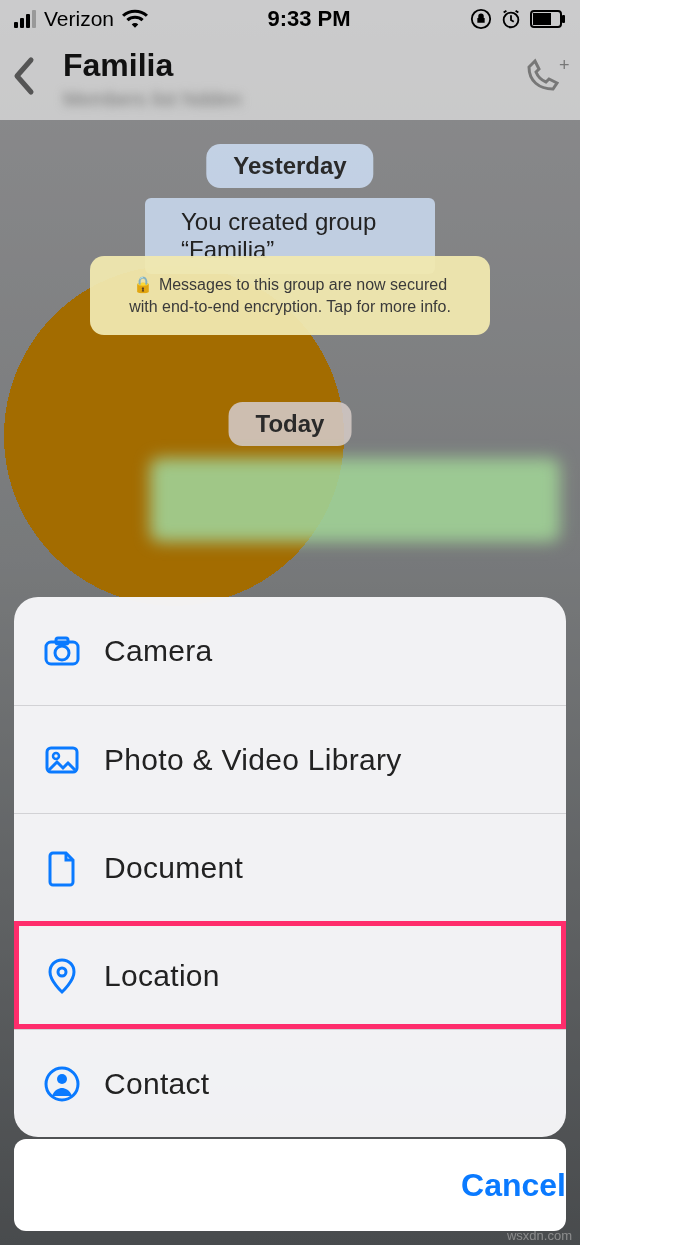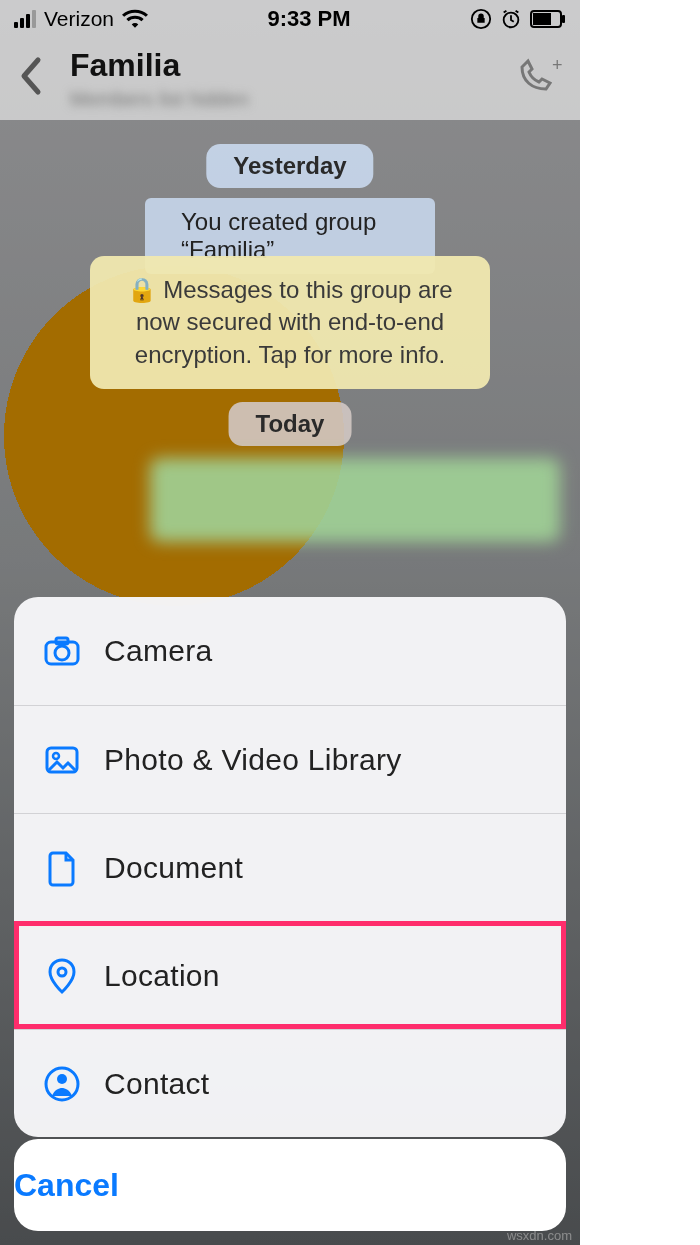--- a/index.html
+++ b/index.html
@@ -13,46 +13,46 @@
   
   .status { position: absolute; top:0; left:0; right:0; height:38px; display:flex; align-items:center; justify-content:space-between; padding:0 14px; font-size:22px; font-weight:500; color:#000; background:rgba(245,245,245,0.6); }
   .status .left,.status .right{display:flex;align-items:center;gap:8px}
   .bars{display:flex;align-items:flex-end;gap:2px;height:18px}
   .bars span{width:4px;background:#000;border-radius:1px}
   .bars span:nth-child(1){height:6px}.bars span:nth-child(2){height:10px}.bars span:nth-child(3){height:14px}.bars span:nth-child(4){height:18px;background:#999}
   .carrier{font-size:21px}
   .wifi svg,.lock svg,.alarm svg,.batt svg{display:block}
 
   
-  .header { position:absolute; top:38px; left:0; right:0; height:82px; background:rgba(245,245,245,0.6); display:flex; align-items:center; padding:0 18px; }
+  .header { position:absolute; top:38px; left:0; right:0; height:82px; background:rgba(245,245,245,0.6); display:flex; align-items:center; padding:0 11px; }
   .back-chev{font-size:40px;color:#555;margin-right:28px;line-height:1}
   .htexts{flex:1}
   .chat-title{font-size:32px;font-weight:700;color:#111}
   .chat-sub{margin-top:4px;filter:blur(5px);color:#777;font-size:20px}
   .call{color:#777}
 
   
   .chat{position:absolute;top:120px;left:0;right:0;bottom:0}
   .pill{background:rgba(200,215,235,0.92);color:#2a2a2a;font-size:24px;font-weight:600;border-radius:14px;padding:8px 27px;position:absolute;left:50%;transform:translateX(-50%)}
   .pill.yesterday{top:24px}
   .bubble-sys{position:absolute;left:50%;transform:translateX(-50%);top:78px;background:rgba(195,210,230,0.95);color:#222;font-size:24px;padding:10px 36px;border-radius:6px}
-  .enc{position:absolute;left:90px;right:90px;top:136px;background:rgba(240,232,175,0.95);color:#3a3a3a;font-size:24px;text-align:center;padding:18px 32px;border-radius:14px;line-height:1.35}
+  .enc{position:absolute;left:90px;right:90px;top:136px;background:rgba(240,232,175,0.95);color:#3a3a3a;font-size:16px;text-align:center;padding:18px 32px;border-radius:14px;line-height:1.35}
   .enc .lockglyph{margin-right:6px}
   .pill.today{top:282px;background:rgba(210,200,195,0.9)}
   .msg-blur{position:absolute;left:150px;right:20px;top:338px;height:84px;background:rgba(160,210,150,0.9);border-radius:10px;filter:blur(8px)}
 
   
   .sheet{position:absolute;left:14px;right:14px;bottom:14px}
   .sheet-list{background:rgba(245,245,247,0.98);border-radius:24px;overflow:hidden;margin-bottom:2px}
   .row{display:flex;align-items:center;height:108px;padding:0 28px;border-top:1px solid #d2d2d5}
   .row:first-child{border-top:none}
   .row .icon{width:62px;display:flex;justify-content:flex-start;color:#0a7aff}
   .row .label{font-size:30px;color:#222;letter-spacing:0.3px}
   .row.highlight{outline:5px solid #ff2d6c;outline-offset:-5px}
-  .cancel{background:#fff;border-radius:24px;height:92px;display:flex;align-items:center;justify-content:flex-start;font-size:32px;font-weight:700;color:#0a7aff}
+  .cancel{background:#fff;border-radius:12px;height:92px;display:flex;align-items:center;justify-content:flex-end;font-size:32px;font-weight:700;color:#0a7aff}
 
   .watermark{position:absolute;right:8px;bottom:2px;font-size:13px;color:rgba(255,255,255,0.65)} 
   .header,.status{z-index:2}
   .chat{z-index:2}
   .dim{z-index:1}
   .sheet{z-index:5}
 </style>
 </head>
 <body>
 

